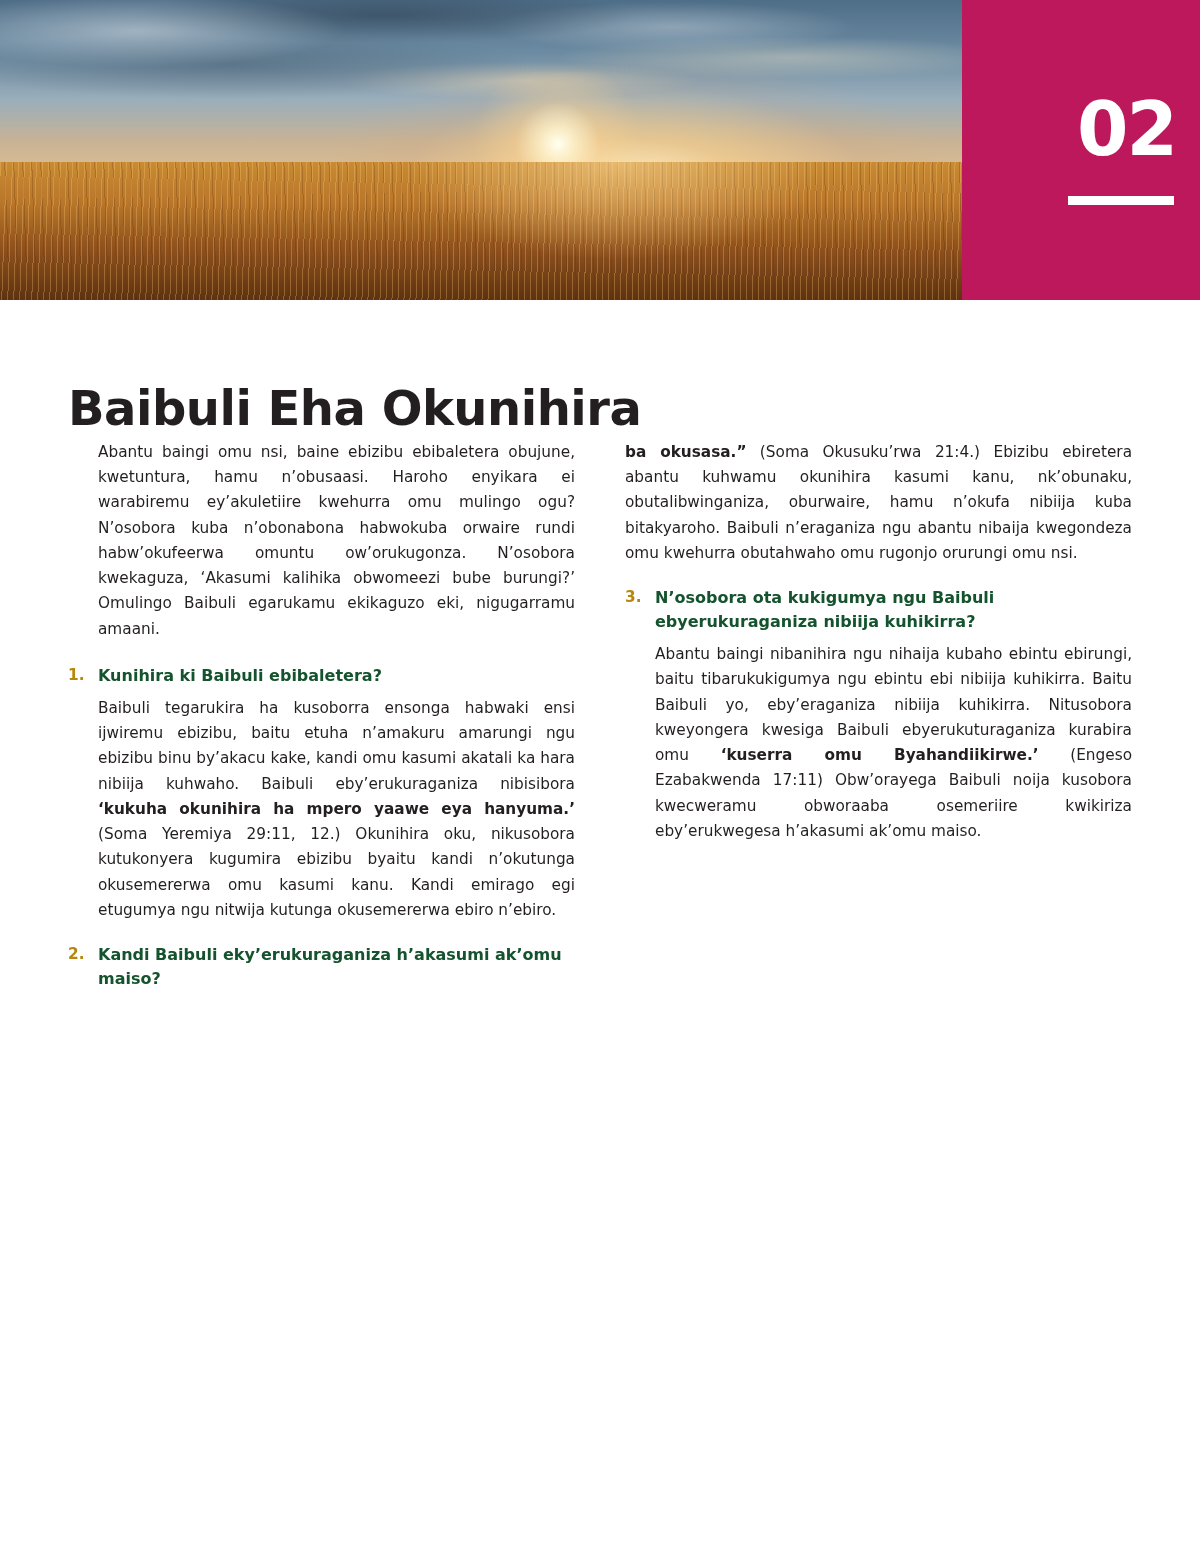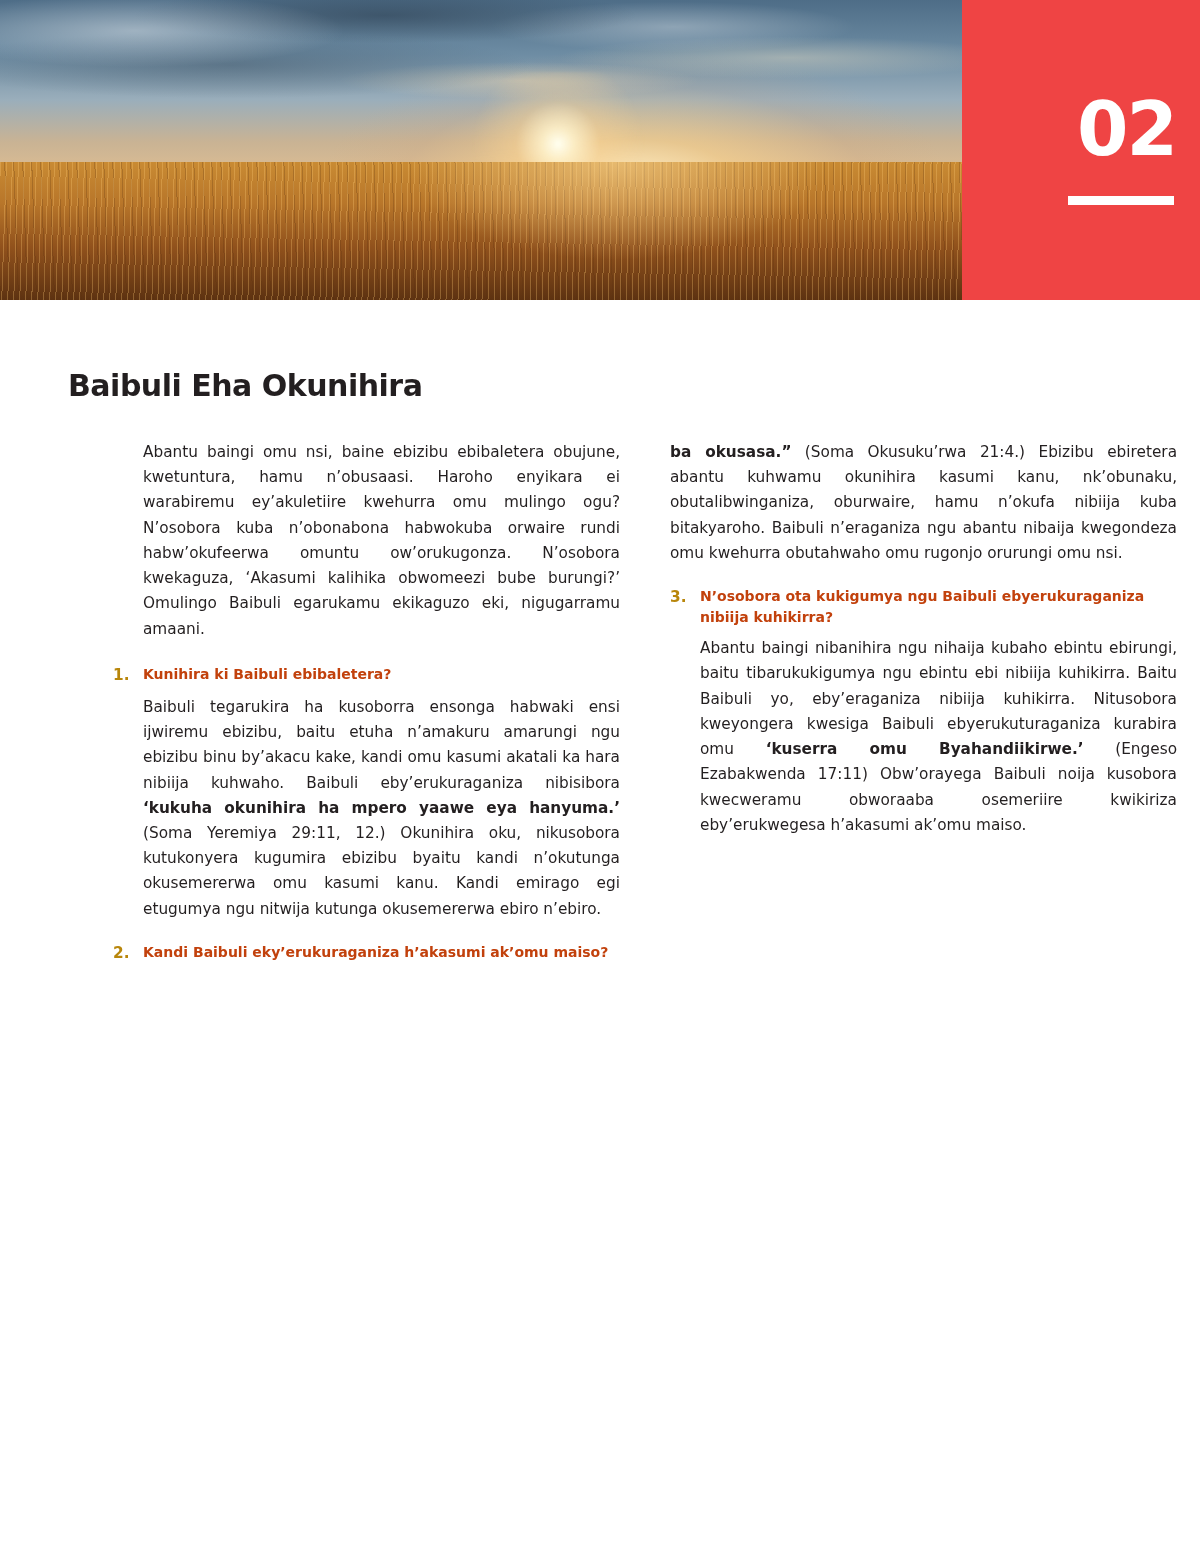--- a/index.html
+++ b/index.html
@@ -96,21 +96,21 @@
     left: 40%;
     bottom: 0;
     width: 60%;
     height: 46%;
     background: radial-gradient(ellipse 300px 140px at 40% 0%, rgba(255,224,160,0.55), rgba(255,200,120,0) 70%);
   }
 
   .banner-number {
     width: 238px;
     height: 300px;
-    background: #ef4444;
+    background: #be185d;
     position: relative;
   }
   .banner-number .num {
     position: absolute;
     right: 24px;
     top: 92px;
     font-family: "DejaVu Sans", sans-serif;
     font-weight: bold;
     font-size: 74px;
     letter-spacing: -2px;
@@ -124,35 +124,34 @@
     width: 106px;
     height: 9px;
     background: #ffffff;
   }
 
   
   .page-title {
     position: absolute;
     left: 68px;
     top: 348px;
-    font-size: 30px;
+    font-size: 48px;
     font-weight: bold;
     letter-spacing: -0.5px;
     color: #231f20;
   }
 
   
   .content {
     position: absolute;
     left: 68px;
     top: 440px;
     width: 1064px;
     display: flex;
     gap: 50px;
-    margin-left: 45px;
   }
   .col {
     width: 507px;
   }
 
   p.body {
     margin: 0 0 14px 0;
     font-size: 15.3px;
     line-height: 1.65;
     text-align: justify;
@@ -178,23 +177,23 @@
   .qa .qnum {
     font-weight: bold;
     font-size: 15.3px;
     line-height: 1.5;
     width: 30px;
     flex: 0 0 30px;
     color: #b8860b;
   }
   .qa .qtext {
     font-weight: bold;
-    font-size: 14px;
+    font-size: 16px;
     line-height: 1.5;
-    color: #c2410c;
+    color: #14532d;
   }
   .qa.first-q { margin-top: 22px; }
 </style>
 </head>
 <body>
 
 <div class="banner">
   <div class="banner-photo">
     <div class="sky"></div>
     <div class="clouds"></div>

